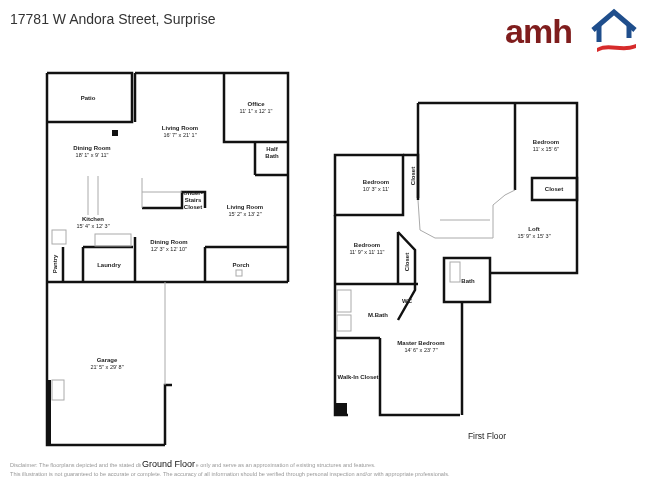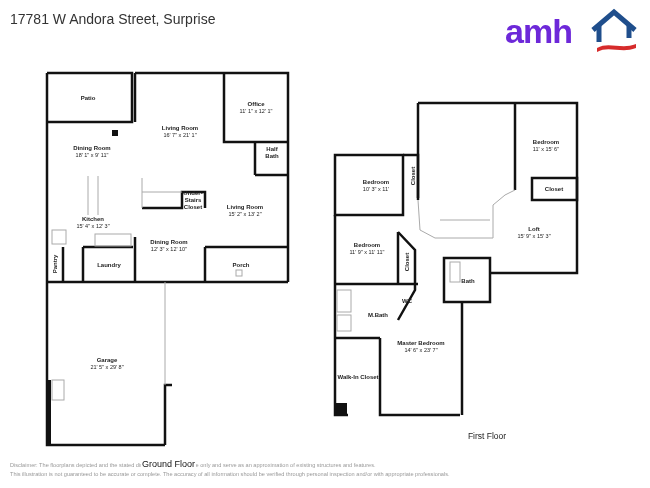--- a/index.html
+++ b/index.html
@@ -1,19 +1,19 @@
 <!DOCTYPE html>
 <html><head>
   <meta charset="utf-8">
   <style>
     html, body { margin:0; padding:0; background:#fff; }
     body { width:650px; height:488px; position:relative; overflow:hidden; font-family:"Liberation Sans", sans-serif; color:#222; }
     .address { position:absolute; left:10px; top:11px; font-size:14px; color:#333; }
     .logo { position:absolute; left:505px; top:8px; width:135px; height:45px; }
-    .logo-text { position:absolute; left:0; top:6px; font-family:"Liberation Sans", sans-serif; font-weight:bold; font-size:34px; color:#6d28d9; letter-spacing:-1px; line-height:34px; }
+    .logo-text { position:absolute; left:0; top:6px; font-family:"Liberation Sans", sans-serif; font-weight:bold; font-size:34px; color:#7f1d1d; letter-spacing:-1px; line-height:34px; }
     svg.plan { position:absolute; left:0; top:0; }
     .lbl { position:absolute; text-align:center; font-size:6px; line-height:7px; color:#222; transform:translate(-50%,-50%); white-space:nowrap; }
     .lbl b { font-weight:bold; display:block; }
     .lbl span { display:block; font-size:5.5px; }
     .vlbl { position:absolute; font-size:6px; font-weight:bold; transform:translate(-50%,-50%) rotate(-90deg); white-space:nowrap; }
     .floor-title { position:absolute; font-size:8.5px; color:#222; transform:translateX(-50%); white-space:nowrap;margin-left:30px; }
     .disclaimer { position:absolute; left:10px; top:461px; font-size:5.6px; line-height:9px; color:#999; }
     .ground-title { position:absolute; left:141px; top:459px; font-size:9px; color:#111; background:#fff; padding:0 1px; }
   </style>
 </head>

